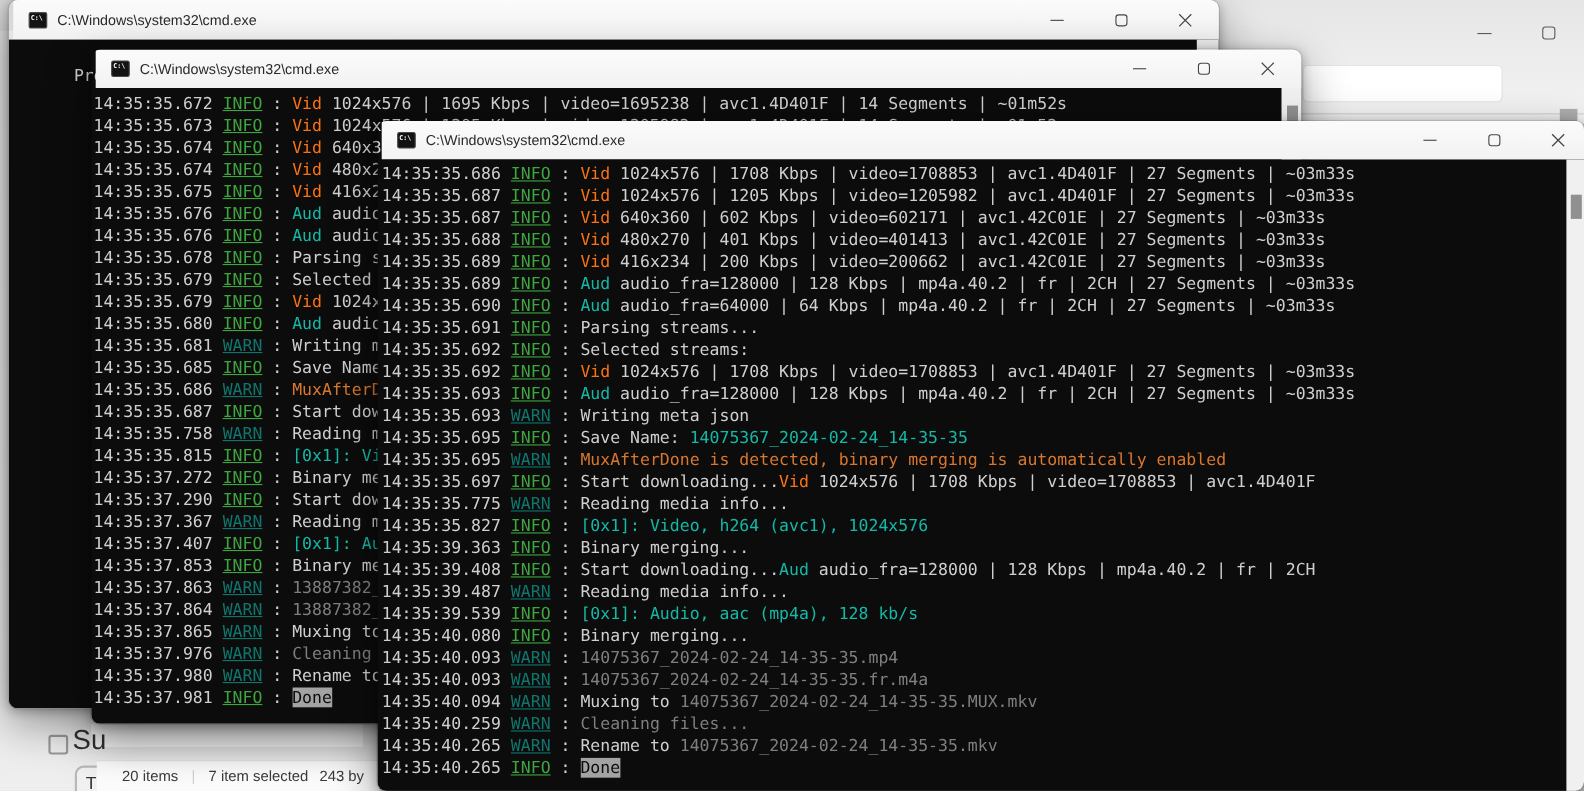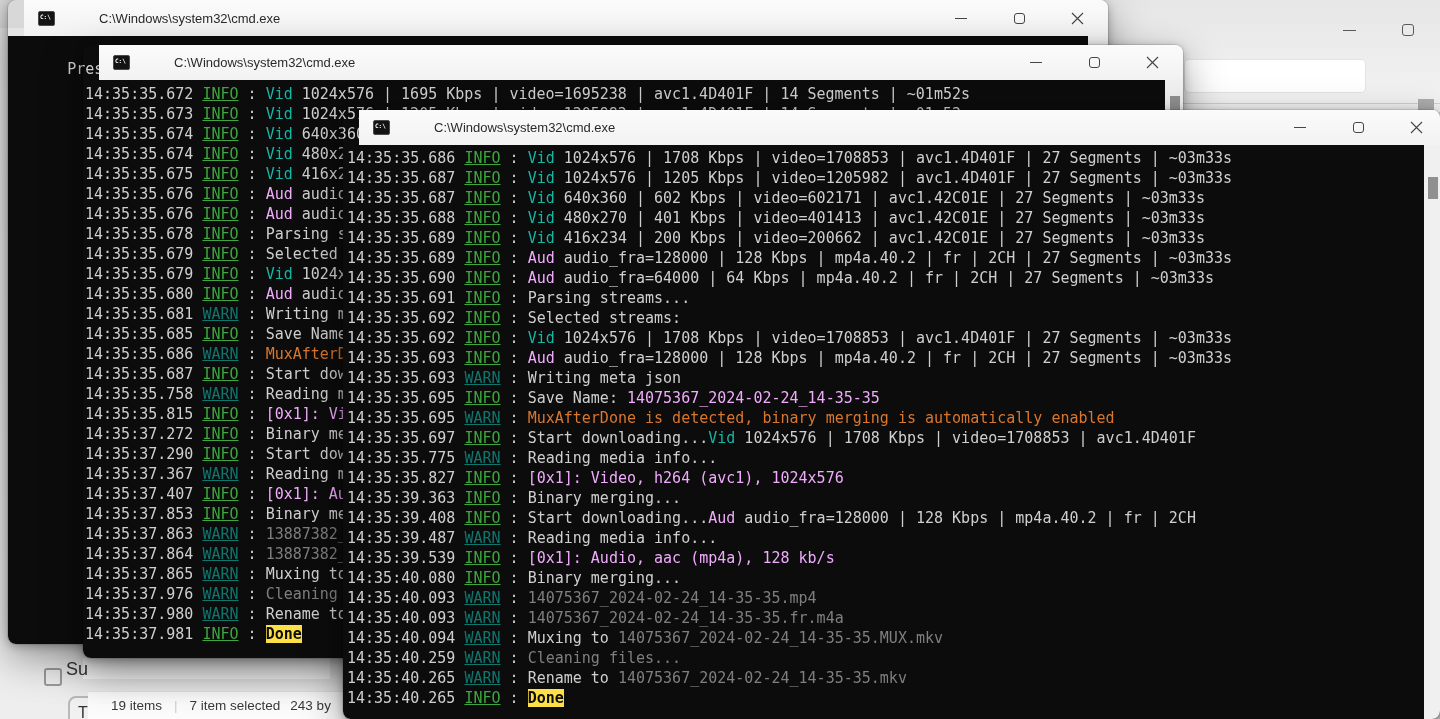--- a/index.html
+++ b/index.html
@@ -17,21 +17,21 @@
   .exp-searchbar { position:absolute; left:1185px; top:60px; width:180px; height:32px;
                  background:#ffffff; border-radius:4px; box-shadow:0 0 0 1px #e3e3e3; z-index:1; }
   .exp-min { position:absolute; left:1343px; top:30px; width:13px; height:1px; background:#5a5a5a; z-index:1; }
   .exp-max { position:absolute; left:1402px; top:24px; width:12px; height:12px;
              border:1px solid #5a5a5a; border-radius:3px; z-index:1; }
   .exp-scrollpiece { position:absolute; left:1418px; top:99px; width:16px; height:11px;
              background:#adadad; z-index:1; }
 
   .exp-checkbox { position:absolute; left:44px; top:668px; width:18px; height:18px;
              border:2px solid #9a9a9a; border-radius:3px; background:transparent; z-index:2; }
-  .exp-sel-label { position:absolute; left:66px; top:659px; font-size:18px; color:#333;
+  .exp-sel-label { position:absolute; left:66px; top:659px; font-size:25px; color:#333;
              z-index:4; letter-spacing:0; }
   .exp-whitestrip { position:absolute; left:83px; top:658px; width:247px; height:21px;
              background:#ffffff; z-index:3; }
   .exp-frag-btn { position:absolute; left:68px; top:696px; width:44px; height:34px;
              border:2px solid #b9b9b9; border-radius:8px; background:#f1f1f1; color:#333;
              font-size:16px; padding:6px 0 0 8px; z-index:2; overflow:hidden; }
   .exp-statusbar { position:absolute; left:88px; top:691px; width:257px; height:28px;
              background:#fcfcfc; border-top:1px solid #e6e6e6; z-index:3;
              display:flex; align-items:center; font-size:13.5px; color:#3a3a3a;
              overflow:hidden; white-space:nowrap; }
@@ -39,23 +39,23 @@
   .exp-statusbar .sep { margin:0 12px; color:#d0d0d0; }
   .exp-statusbar .s3 { margin-left:10px; }
 
   
   .win { position:absolute; border-radius:8px; overflow:hidden;
          box-shadow:0 14px 42px rgba(0,0,0,.40), 0 2px 10px rgba(0,0,0,.28), 0 0 0 1px rgba(0,0,0,.10); }
   .win-back   { left:8px;   top:0;     width:1100px; height:644px; z-index:5; }
   .win-middle { left:83px;  top:45px;  width:1100px; height:613px; z-index:6; }
   .win-front  { left:343px; top:110px; width:1097px; height:609px; z-index:7; }
 
-  .titlebar { position:absolute; left:16px; top:0; right:0; height:35px;
+  .titlebar { position:absolute; left:4px; top:0; right:0; height:35px;
               background:linear-gradient(180deg,#fbfbfb,#f2f2f2);
-              display:flex; align-items:center;gap:35px; }
+              display:flex; align-items:center; }
   .win-back .titlebar { height:36px; }
   .cmdicon { width:17px; height:15px; margin:0 9px 0 14px; background:#131313;
              border:1px solid #4a4a4a; border-radius:2px; color:#fff;
              font:bold 6px "DejaVu Sans Mono",monospace; padding:1px 0 0 1px; flex:0 0 auto; }
   .title-text { font-size:13px; color:#2a2a2a; white-space:nowrap; }
   .cbtns { margin-left:auto; display:flex; height:100%; align-items:stretch; padding-right:2px; }
   .win-front .cbtns { padding-right:0; margin-right:-5px; }
   .cbtn { width:58px; display:flex; align-items:center; justify-content:center; }
   .g-min { width:12px; height:1px; background:#454545; }
   .g-max { width:11px; height:11px; border:1px solid #454545; border-radius:3px; }
@@ -64,25 +64,25 @@
   .console { position:absolute; left:0; right:0; top:35px; bottom:0; background:#0c0c0c;
              font:15px/20px "DejaVu Sans Mono", monospace; color:#cfcfcf;
              white-space:pre; overflow:hidden; padding:3px 0 0 4px; }
   .win-back .console { top:36px; padding-left:5px; }
   .win-middle .console { padding-left:2px; padding-top:4px; }
 
   .cline { height:20px; }
   .c-def   { color:#cfcfcf; }
   .c-info  { color:#3fa63f; }
   .c-warn  { color:#0f766e; }
-  .c-cyan  { color:#14b8a6; }
-  .c-blue  { color:#f0abfc; }
+  .c-cyan  { color:#f97316; }
+  .c-blue  { color:#14b8a6; }
   .c-orange{ color:#d9772f; }
   .c-gray  { color:#7f7f7f; }
-  .c-done  { background:#fde047; color:#0c0c0c;font-weight:bold; }
+  .c-done  { background:#a3a3a3; color:#0c0c0c; }
   .lvl { text-decoration:underline;margin-top:40px; }
 
   .scrolltrack { position:absolute; top:0; bottom:0; background:#f0f0f0; }
   .win-back  .scrolltrack { right:0; width:20px; top:36px; }
   .win-middle .scrolltrack { right:0; width:18px; top:35px; }
   .win-front .scrolltrack { right:0; width:16px; top:35px; }
   .scrollthumb { position:absolute; background:#909090; }
   .win-middle .scrollthumb { right:3px; width:10px; top:16px; height:22px; }
   .win-front  .scrollthumb { right:2px; width:10px; top:32px; height:22px; }
 </style>
@@ -97,21 +97,21 @@
   <div class="exp-min"></div>
   <div class="exp-max"></div>
   <div class="exp-scrollpiece"></div>
 
   <div class="exp-bg-left"></div>
   <div class="exp-checkbox"></div>
   <div class="exp-whitestrip"></div>
   <div class="exp-sel-label">Su</div>
   <div class="exp-frag-btn">Th</div>
   <div class="exp-statusbar">
-    <span class="s1">19 items</span>
+    <span class="s1">20 items</span>
     <span class="sep">|</span>
     <span>7 item selected</span>
     <span class="s3">243 by</span>
   </div>
 
   <div class="win win-back">
     <div class="titlebar">
       <div class="cmdicon">C:\</div>
       <div class="title-text">C:\Windows\system32\cmd.exe</div>
       <div class="cbtns">

